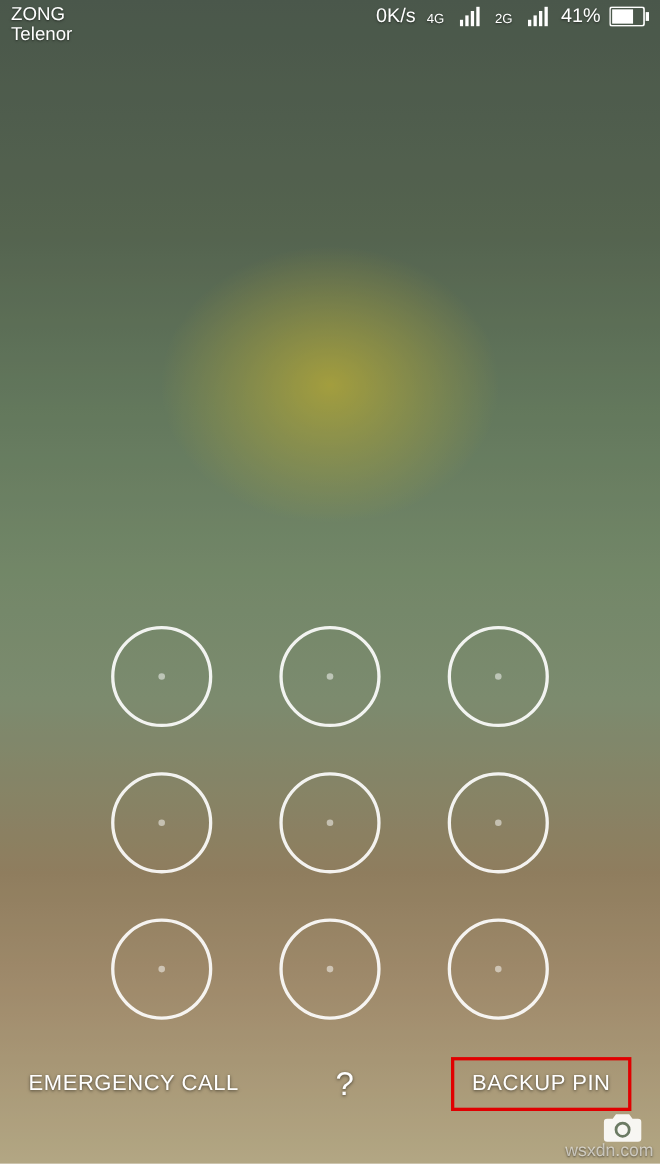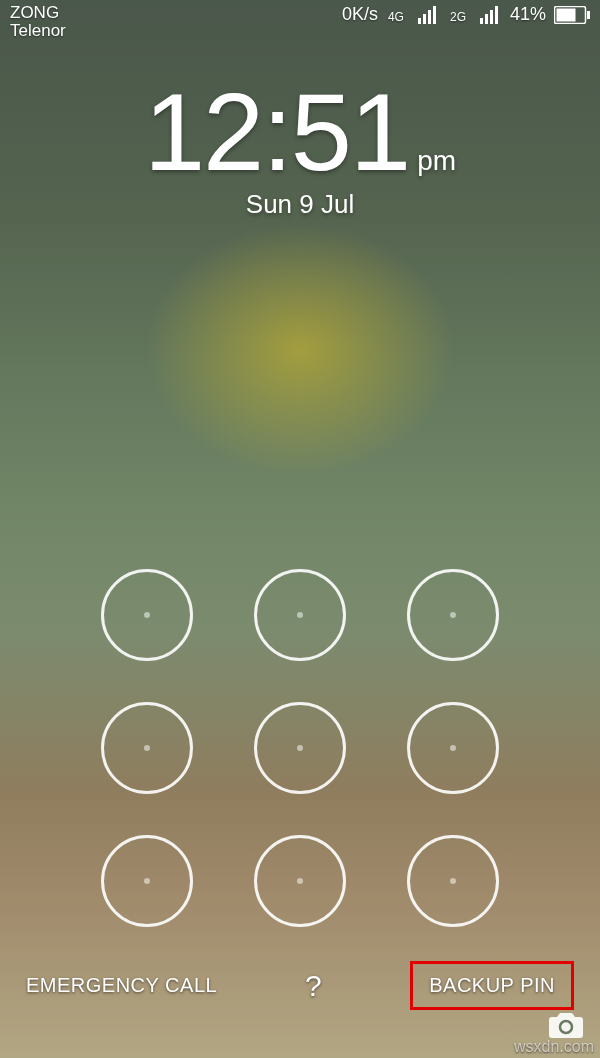--- a/index.html
+++ b/index.html
@@ -103,27 +103,20 @@
 
       <span>41%</span>
       <svg width="36" height="18" viewBox="0 0 36 18">
         <rect x="0.5" y="0.5" width="31" height="17" rx="2" fill="none" stroke="#fff" stroke-width="1.5"></rect>
         <rect x="2.5" y="2.5" width="19" height="13" fill="#fff"></rect>
         <rect x="33" y="5" width="3" height="8" fill="#fff"></rect>
       </svg>
     </div>
   </div>
 
-  <div class="clock-area">
-    <div class="clock-row">
-      <span class="clock-time">12:51</span>
-      <span class="clock-ampm">pm</span>
-    </div>
-    <div class="clock-date">Sun 9 Jul</div>
-  </div>
 
 
   <div class="pattern-grid">
     <div class="pnode"></div>
     <div class="pnode"></div>
     <div class="pnode"></div>
     <div class="pnode"></div>
     <div class="pnode"></div>
     <div class="pnode"></div>
     <div class="pnode"></div>

